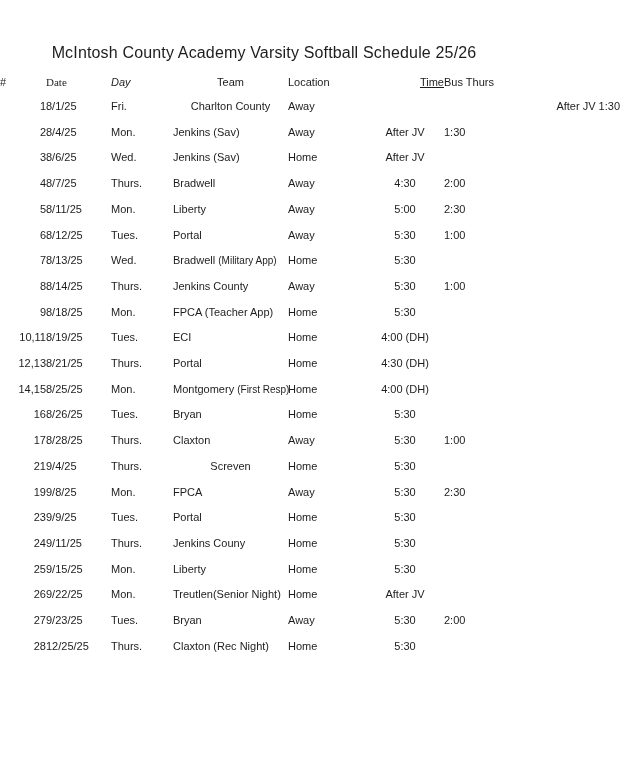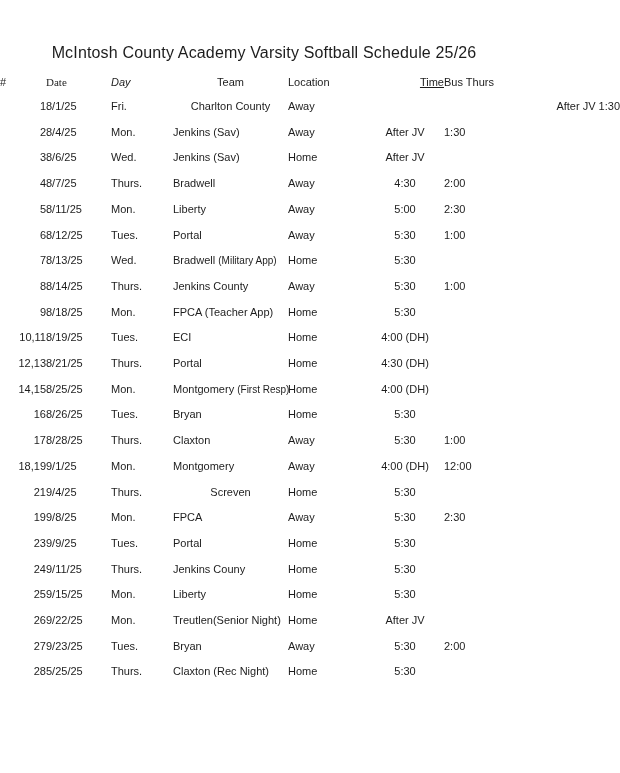--- a/index.html
+++ b/index.html
@@ -249,29 +249,20 @@
         <tr>
           <td class="num">17</td>
           <td class="date">8/28/25</td>
           <td class="day">Thurs.</td>
           <td class="team"><span>Claxton</span></td>
           <td class="loc">Away</td>
           <td class="time">5:30</td>
           <td class="bus">1:00</td>
         </tr>
         <tr>
-          <td class="num">18,19</td>
-          <td class="date">9/1/25</td>
-          <td class="day">Mon.</td>
-          <td class="team"><span>Montgomery</span></td>
-          <td class="loc">Away</td>
-          <td class="time">4:00 (DH)</td>
-          <td class="bus">12:00</td>
-        </tr>
-        <tr>
           <td class="num">21</td>
           <td class="date">9/4/25</td>
           <td class="day">Thurs.</td>
           <td class="team team-wide"><span>Screven</span></td>
           <td class="loc loc-shift">Home</td>
           <td class="time time-shift">5:30</td>
           <td class="bus bus-wide"></td>
         </tr>
         <tr>
           <td class="num">19</td>
@@ -322,21 +313,21 @@
           <td class="num">27</td>
           <td class="date">9/23/25</td>
           <td class="day">Tues.</td>
           <td class="team"><span>Bryan</span></td>
           <td class="loc">Away</td>
           <td class="time">5:30</td>
           <td class="bus">2:00</td>
         </tr>
         <tr>
           <td class="num">28</td>
-          <td class="date">5/25/25</td>
+          <td class="date">12/25/25</td>
           <td class="day">Thurs.</td>
           <td class="team"><span>Claxton (Rec Night)</span></td>
           <td class="loc">Home</td>
           <td class="time">5:30</td>
           <td class="bus"></td>
         </tr>
       </tbody>
   </table>
 
 </div>

